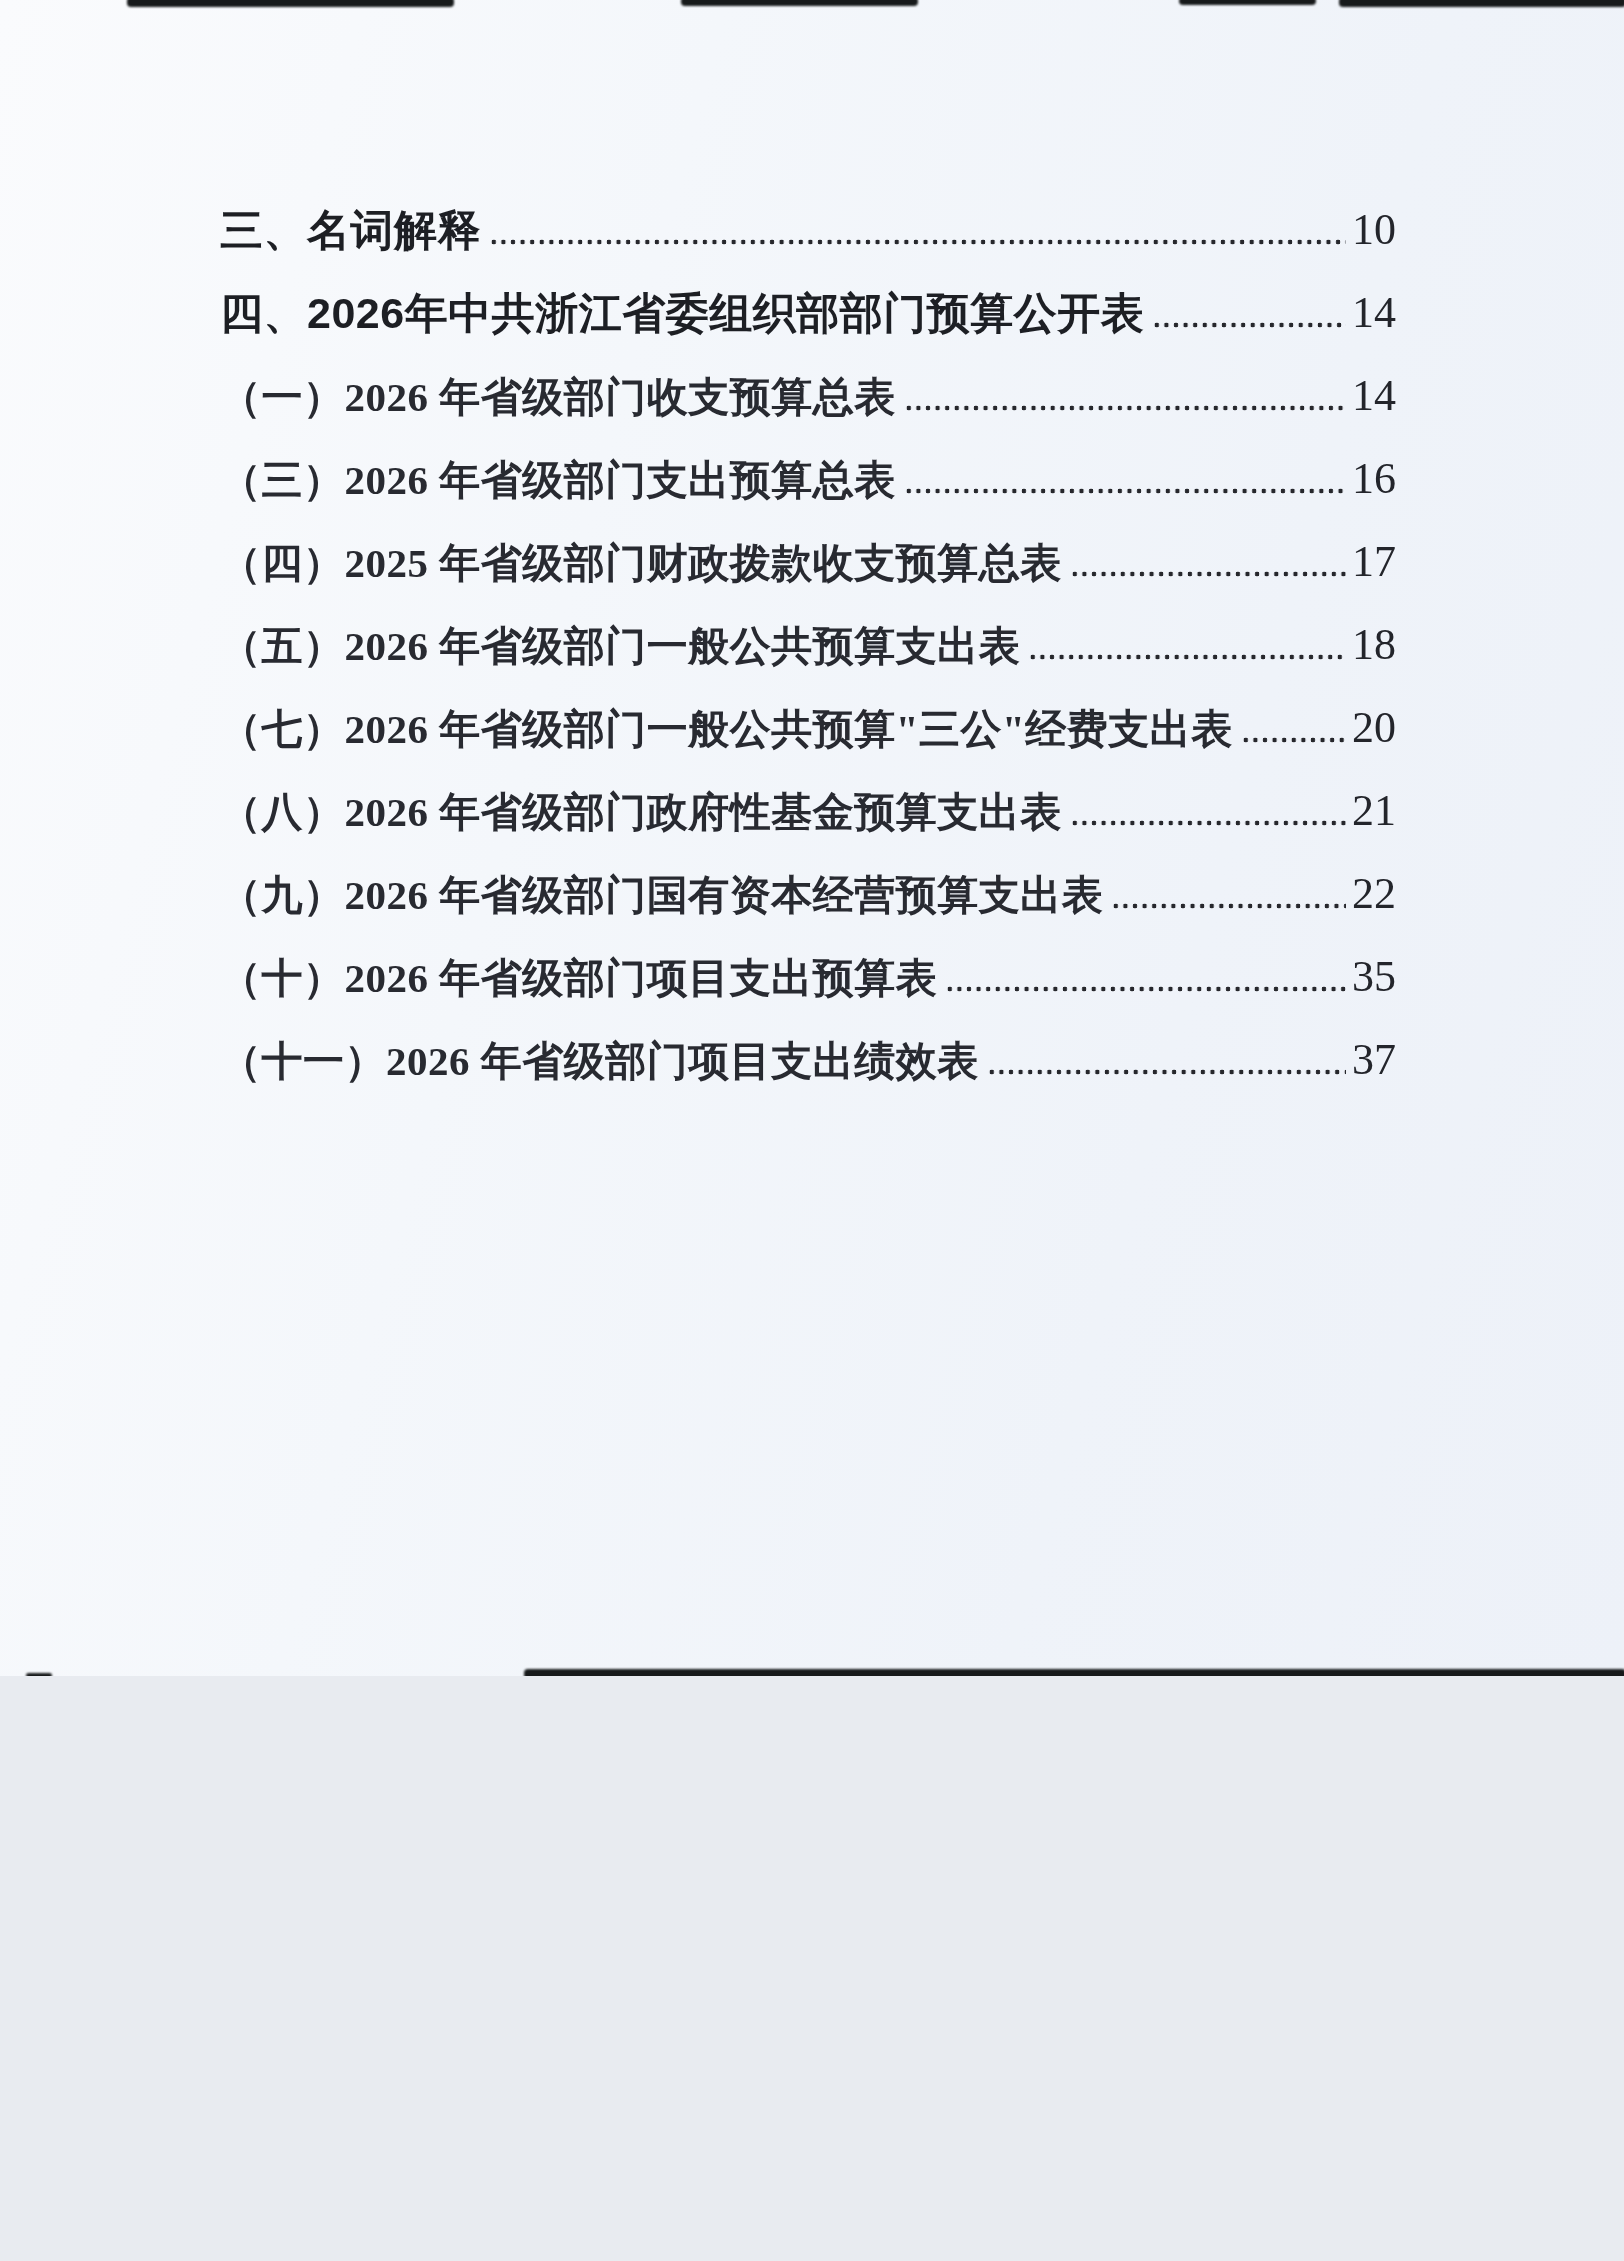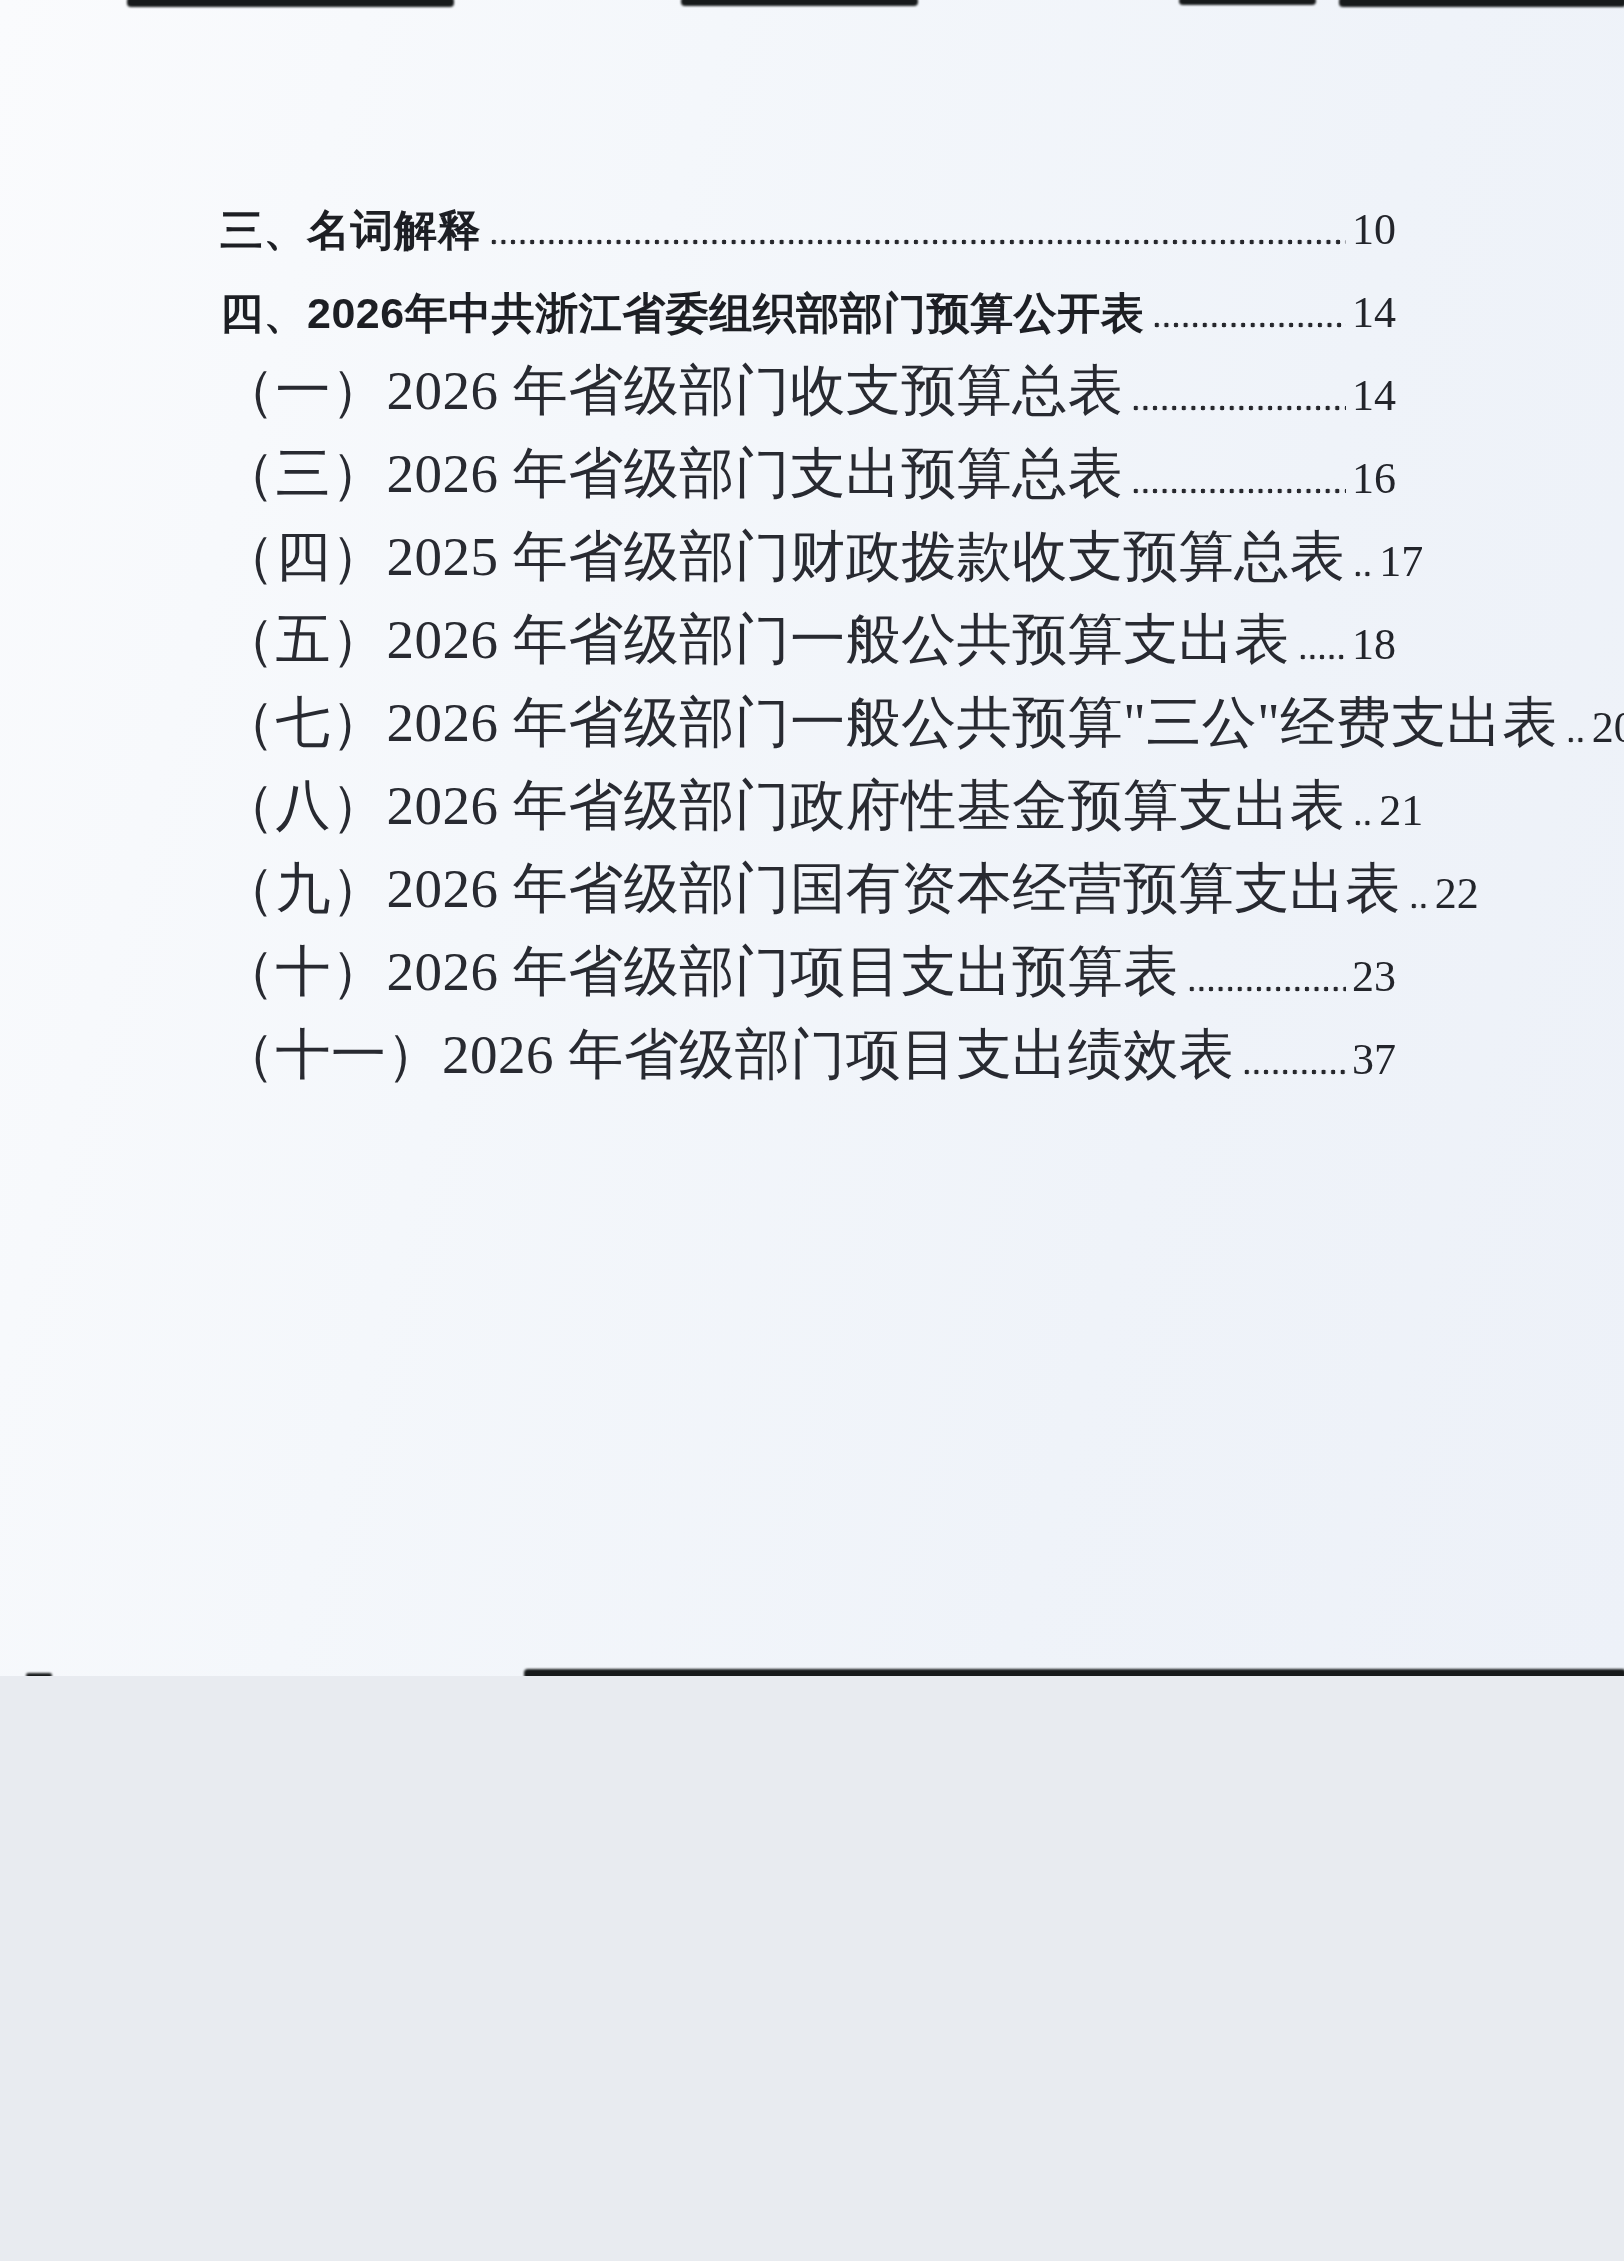--- a/index.html
+++ b/index.html
@@ -45,22 +45,22 @@
     filter: blur(0.2px);
   }
   .toc-row.header .label {
     font-family: "Liberation Sans", "DejaVu Sans", sans-serif;
     font-weight: 700;
     font-size: 43px;
     color: #1d1f24;
   }
   .toc-row.entry .label {
     font-family: "Liberation Serif", "DejaVu Serif", serif;
-    font-weight: 400;
-    font-size: 55px;
+    font-weight: 700;
+    font-size: 41px;
     color: #282a31;
   }
   .dots {
     flex: 1 1 auto;
     height: 7.6px;
     margin: 0 6px 6px 8px;
     background-image: radial-gradient(circle, #26272c 2.1px, rgba(38,39,44,0) 2.5px);
     background-size: 9.6px 7.6px;
     background-repeat: repeat-x;
     background-position: left bottom;
@@ -156,21 +156,21 @@
 
     <div class="toc-row entry">
       <span class="label">（九）2026 年省级部门国有资本经营预算支出表</span>
       <span class="dots"></span>
       <span class="pg">22</span>
     </div>
 
     <div class="toc-row entry">
       <span class="label">（十）2026 年省级部门项目支出预算表</span>
       <span class="dots"></span>
-      <span class="pg">23</span>
+      <span class="pg">35</span>
     </div>
 
     <div class="toc-row entry">
       <span class="label">（十一）2026 年省级部门项目支出绩效表</span>
       <span class="dots"></span>
       <span class="pg">37</span>
     </div>
 
   </div>
 

